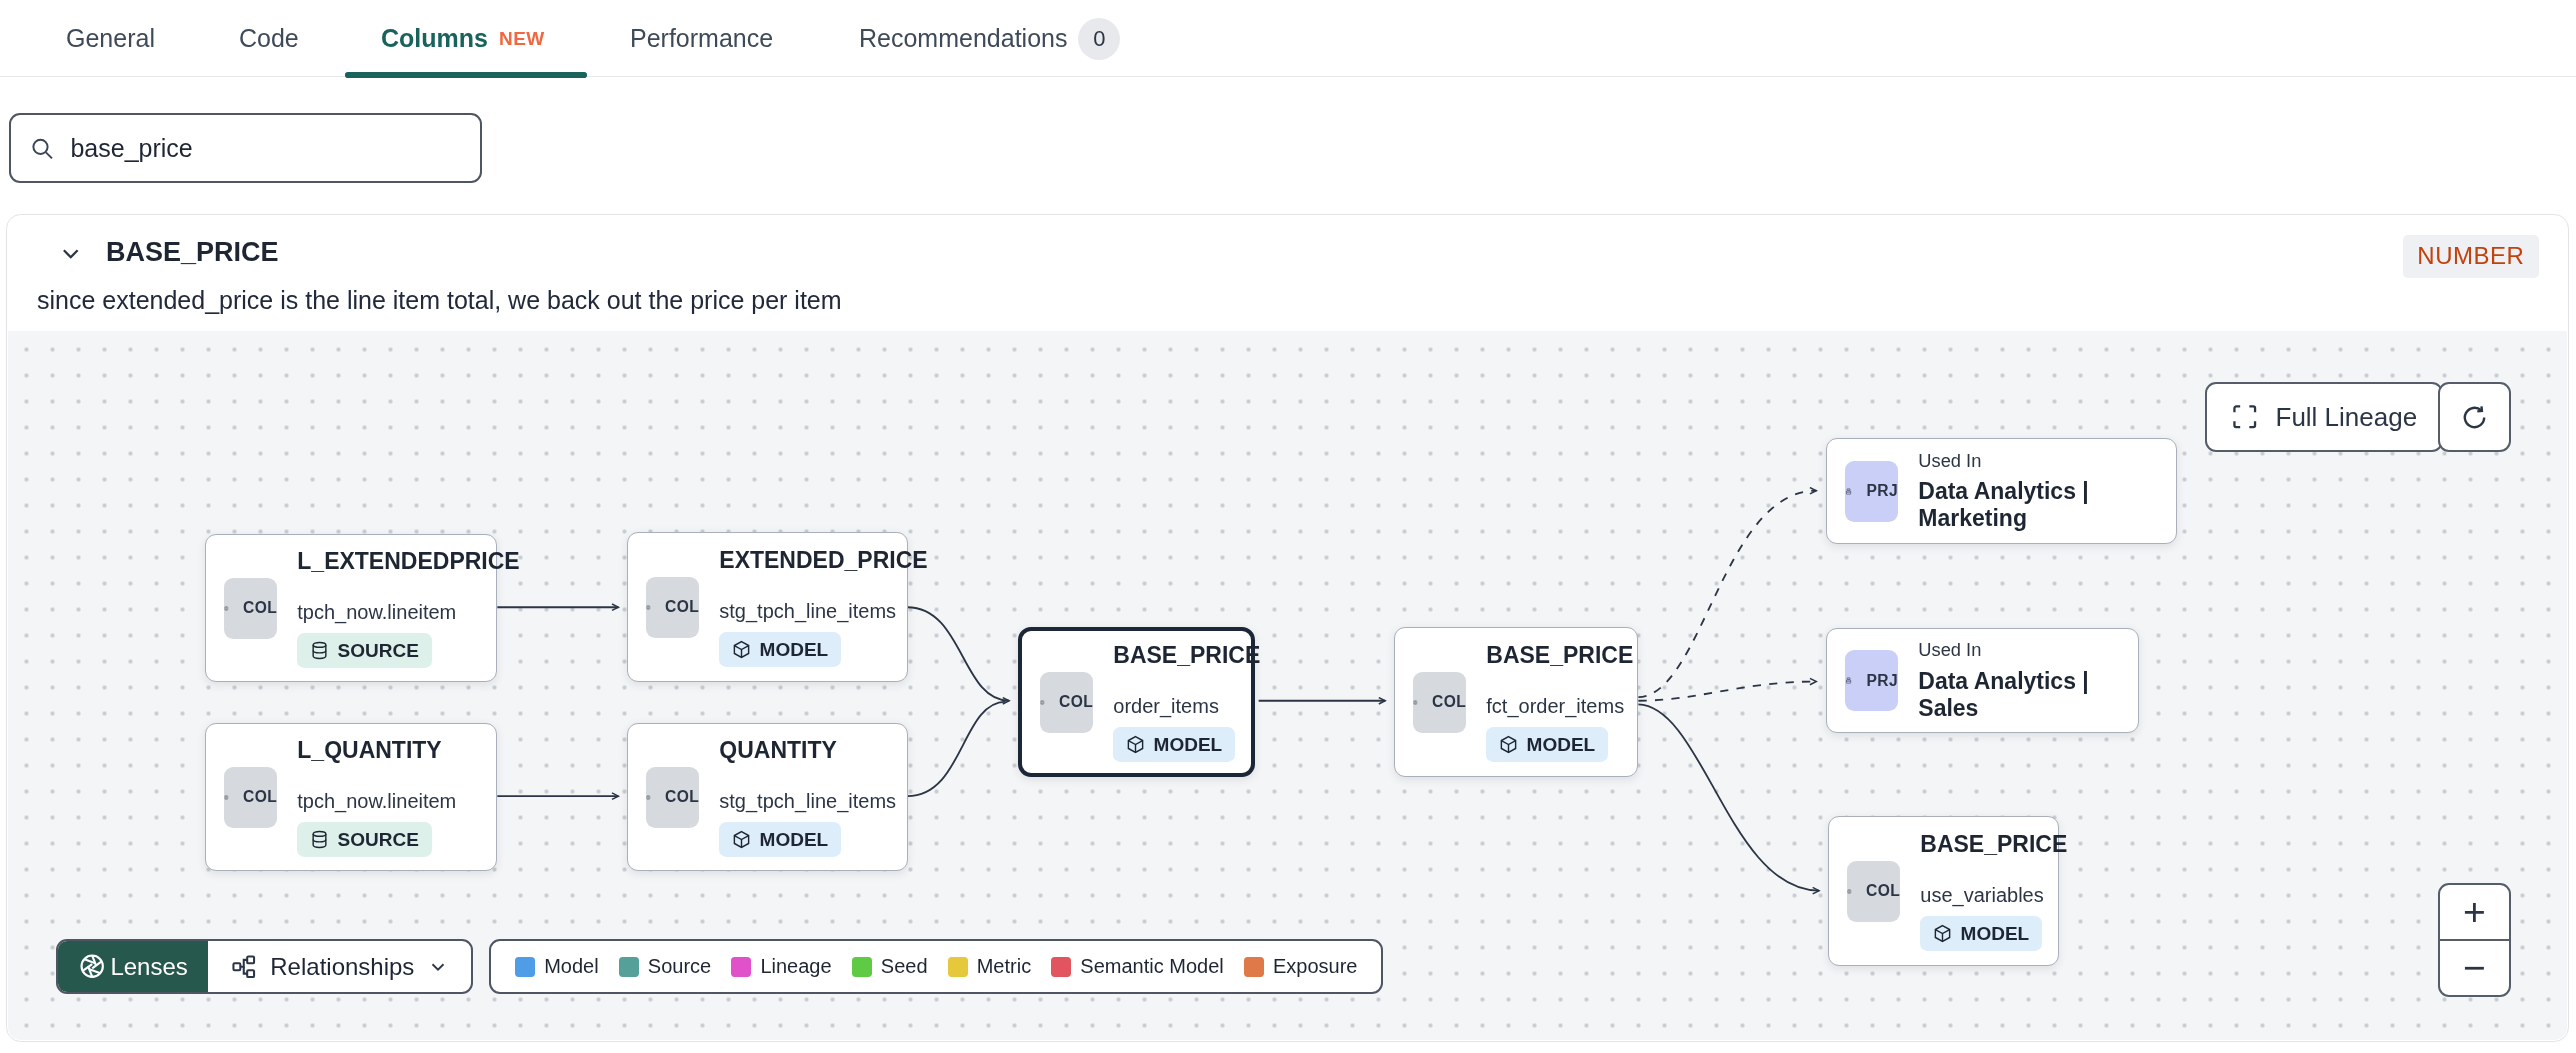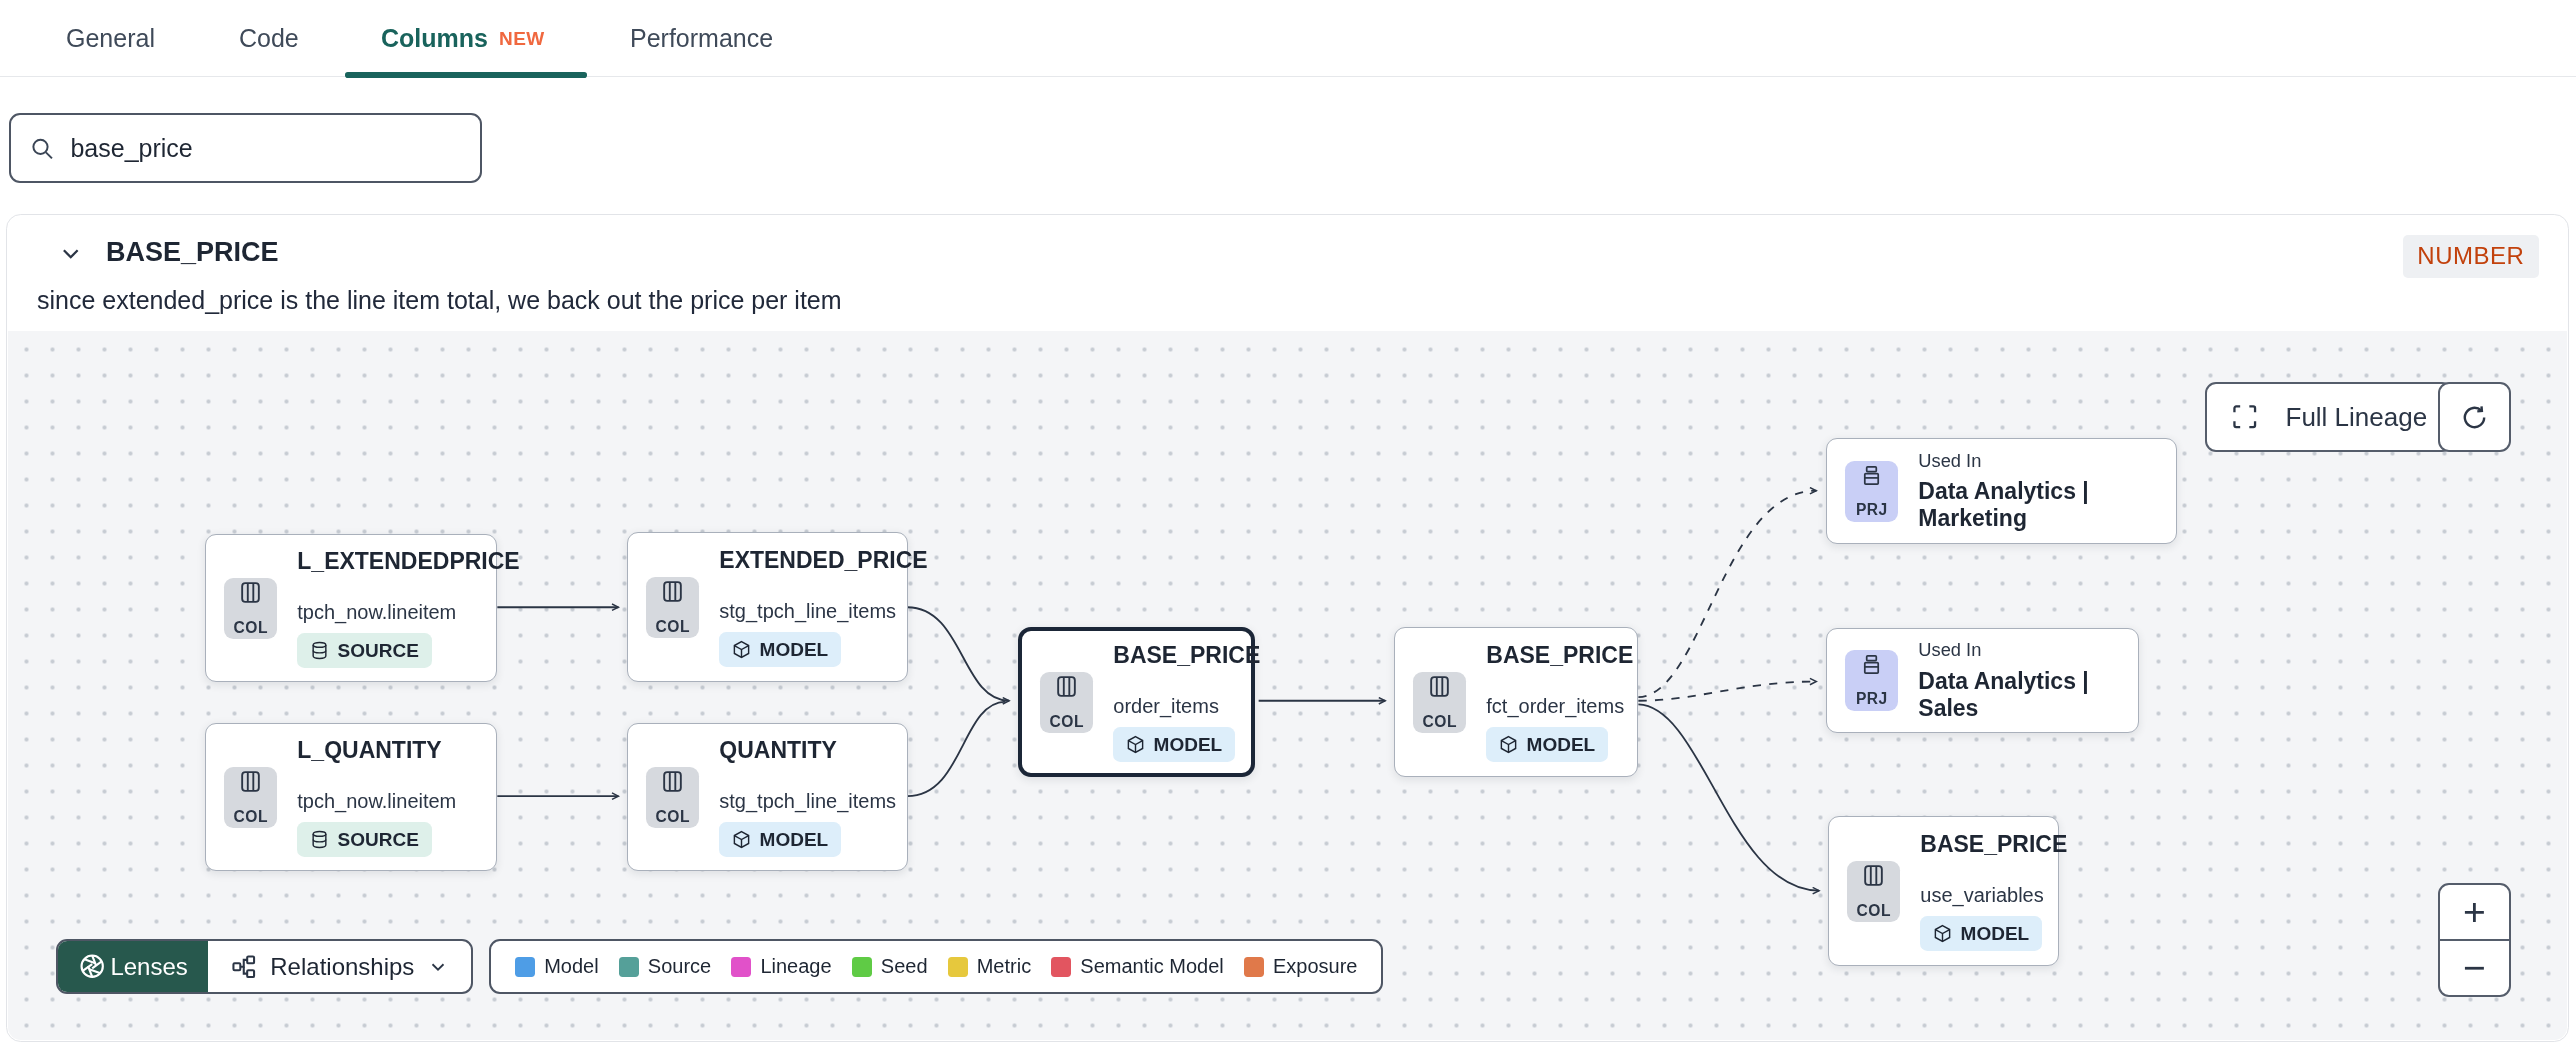--- a/index.html
+++ b/index.html
@@ -39,37 +39,37 @@
     background-color:#f4f5f7; border-radius:0 0 13px 13px;
     background-image:radial-gradient(circle,#c7ccd3 1.8px,transparent 2.3px);
     background-size:26px 26px; background-position:5.5px 5.5px; }
   svg.edges { position:absolute; left:0; top:0; width:2576px; height:1053px; pointer-events:none; }
 
   
   .node { position:absolute; background:#fff; border:1.8px solid #a9b0bb; border-radius:11px;
     box-shadow:0 2.8px 8.3px rgba(30,38,51,.10); display:flex; align-items:center; padding:0 18.3px;
     gap:20px; cursor:pointer; }
   .node.selected { border:4.1px solid #1b2637; border-radius:13px; }
-  .entity-badge { display:flex; flex-direction:column; align-items:center; justify-content:center;
+  .entity-badge { display:flex; align-items:center; justify-content:center;
     width:53px; height:61px; border-radius:9.2px; background:#d6d9de; flex:0 0 auto; gap:14px; }
   .entity-badge.prj { background:#c9cff6; }
   .entity-badge span { font-size:15.6px; font-weight:bold; color:#2b3545; letter-spacing:0.5px; }
   .node-body { display:flex; flex-direction:column; align-items:flex-start; gap:6.4px; min-width:0; }
   .node-title { font-size:23px; font-weight:600; color:#1e2633; }
   .node-sub { font-size:20px; color:#2b3545;margin-top:20px; }
   .node-eyebrow { font-size:18.3px; color:#2b3545; }
   .res-badge { display:inline-flex; align-items:center; gap:8.3px; border-radius:7.3px;
     padding:6.4px 13px; font-size:19px; font-weight:600; color:#1e2633; margin-top:2.8px; }
   .res-badge.model { background:#ddeefa; }
   .res-badge.source { background:#def0ea; }
 
   
   .btn { position:absolute; background:#fff; border:2.3px solid #555d6b; border-radius:11px;
     display:flex; align-items:center; justify-content:center; cursor:pointer; color:#2b3545; }
-  .full-lineage { left:2205px; top:382px; height:70px; padding:0 24px; gap:27px; font-size:26px; }
+  .full-lineage { left:2205px; top:382px; height:70px; padding:0 24px; gap:17px; font-size:26px; }
   .refresh { left:2438px; top:382px; width:73px; height:70px; }
   .zoomctl { position:absolute; left:2438px; top:883px; width:73px; height:114px;
     border:2.3px solid #555d6b; border-radius:11px; background:#fff; display:flex; flex-direction:column; }
   .zoomctl .zbtn { flex:1; display:flex; align-items:center; justify-content:center; font-size:39px;
     color:#2b3545; cursor:pointer; }
   .zoomctl .zbtn:first-child { border-bottom:2.3px solid #555d6b; }
 
   
   .lens-pill { position:absolute; left:56px; top:939px; height:55px; display:flex;
     border:2.3px solid #4e5664; border-radius:11px; overflow:hidden; background:#fff; }
@@ -95,20 +95,24 @@
   <div class="tab" style="left:239px">
       <span>Code</span>
     </div>
   <div class="tab active" style="left:381px">
     <span>Columns</span>
     <span class="tab-new">NEW</span>
   </div>
   <div class="tab" style="left:630px">
       <span>Performance</span>
     </div>
+  <div class="tab" style="left:859px">
+    <span>Recommendations</span>
+    <span class="tab-count">0</span>
+  </div>
   <div class="tab-underline"></div>
 </div>
 
 <div class="searchbox">
   <svg class="ico" width="29" height="29" viewBox="0 0 24 24" fill="none" stroke="#3a4555" stroke-width="1.8">
     <circle cx="10.5" cy="10.5" r="6.5"></circle>
       <line x1="15.5" y1="15.5" x2="21" y2="21"></line>
   </svg>
   <input type="text" value="base_price" style="">
 </div>

